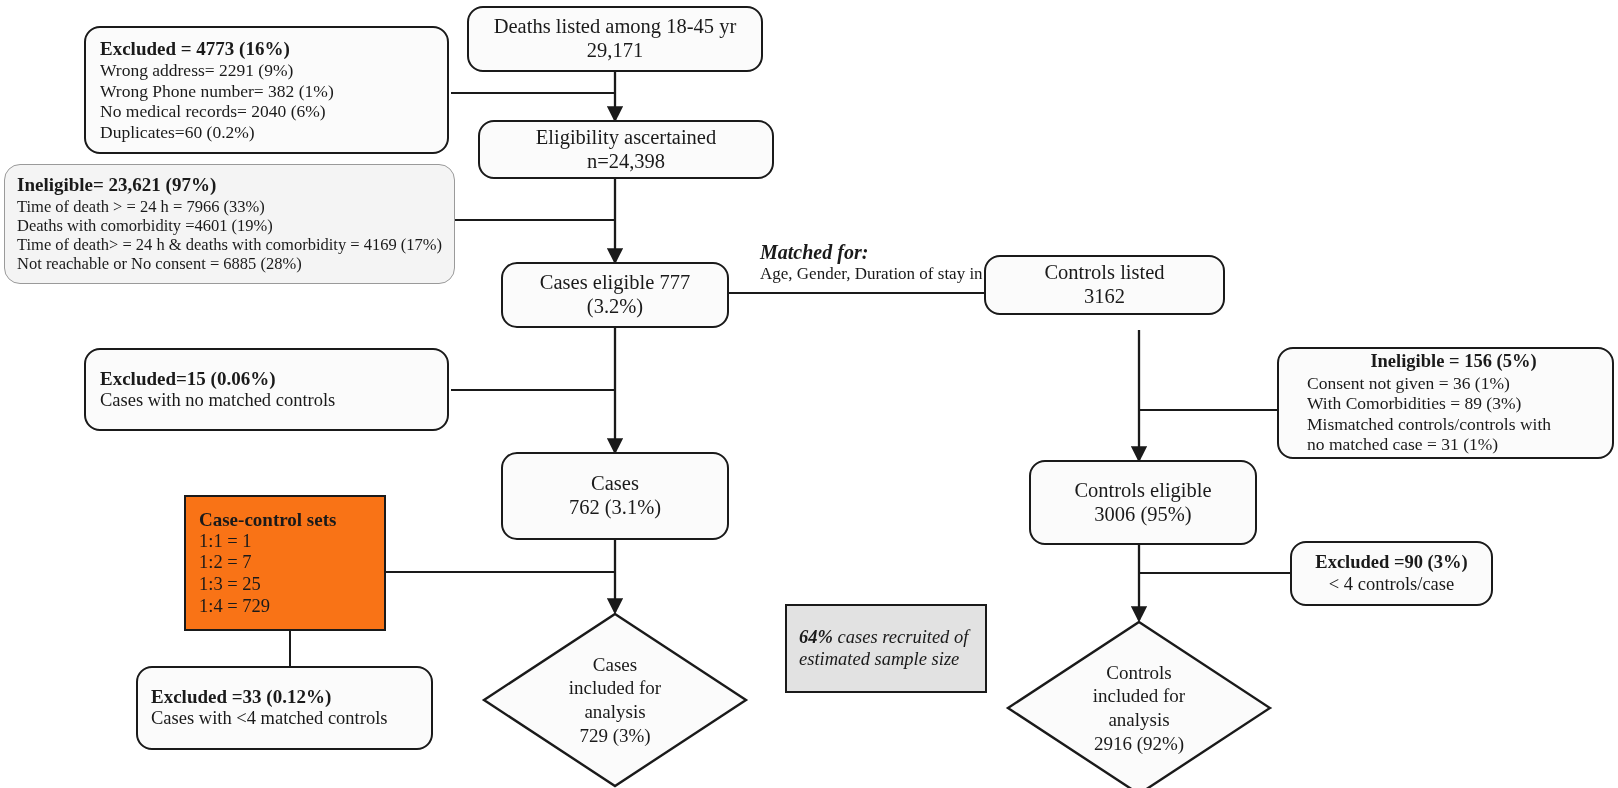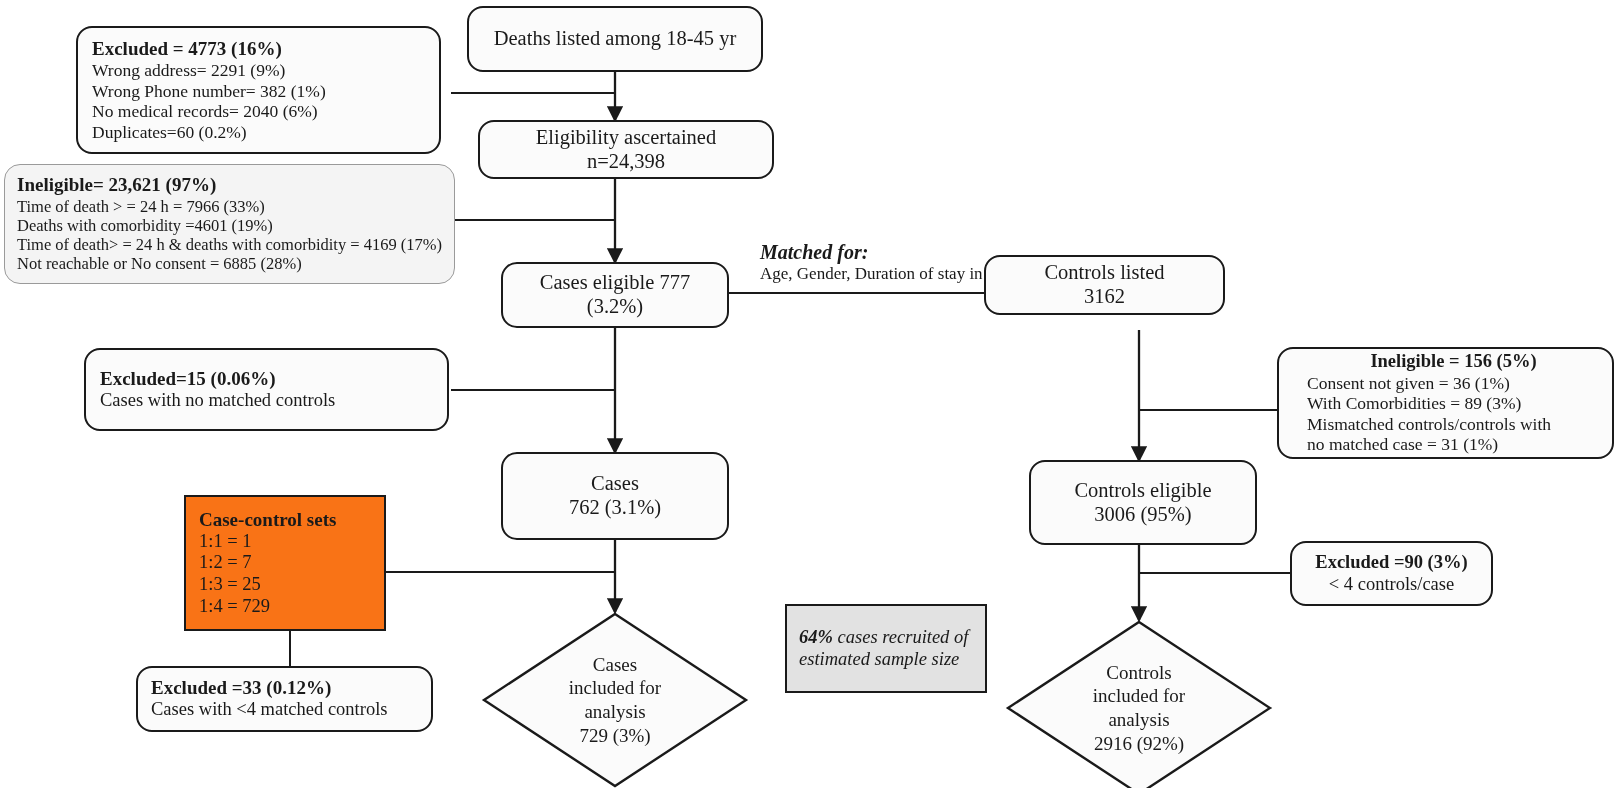--- a/index.html
+++ b/index.html
@@ -141,24 +141,25 @@
 
       <line x1="1139" y1="545" x2="1139" y2="620" marker-end="url(#arrow)"></line>
 
       <line x1="1139" y1="573" x2="1290" y2="573" stroke-width="2.0"></line>
     </g>
   </svg>
 
   <div class="node rounded center f20" style="left:467px; top:6px; width:296px; height:66px;">
     <div class="pad">
       <span class="ln sub">Deaths listed among 18-45 yr</span>
-    </div>
-  </div>
-
-  <div class="node rounded left" style="left:76px; top:26px; width:365px; height:128px;">
+      <span class="ln sub">29,171</span>
+    </div>
+  </div>
+
+  <div class="node rounded left" style="left:84px; top:26px; width:365px; height:128px;">
     <div class="pad" style="padding-left:14px;">
       <span class="ttl sub f19">Excluded = 4773 (16%)</span>
       <span class="ln sub f17">Wrong address= 2291 (9%)</span>
       <span class="ln sub f17">Wrong Phone number= 382 (1%)</span>
       <span class="ln sub f17">No medical records= 2040 (6%)</span>
       <span class="ln sub f17">Duplicates=60 (0.2%)</span>
     </div>
   </div>
 
   <div class="node rounded center f20" style="left:467px; top:120px; width:296px; height:59px;margin-left:11px;">
@@ -231,21 +232,21 @@
   <div class="node sharp left" style="left:184px; top:495px; width:202px; height:136px;">
     <div class="pad" style="padding-left:13px;">
       <span class="ttl sub f19">Case-control sets</span>
       <span class="ln sub f18">1:1 = 1</span>
       <span class="ln sub f18">1:2 = 7</span>
       <span class="ln sub f18">1:3 = 25</span>
       <span class="ln sub f18">1:4 =  729</span>
     </div>
   </div>
 
-  <div class="node rounded left" style="left:136px; top:666px; width:297px; height:66px;">
+  <div class="node rounded left" style="left:136px; top:666px; width:297px; height:84px;">
     <div class="pad" style="padding-left:13px;">
       <span class="ttl sub f19">Excluded =33 (0.12%)</span>
       <span class="ln sub f18">Cases with &lt;4 matched controls</span>
     </div>
   </div>
 
   <div class="node rounded center" style="left:1290px; top:541px; width:203px; height:65px;">
     <div class="pad" style="padding:0 8px;">
       <span class="ttl sub f18">Excluded =90 (3%)</span>
       <span class="ln sub f18">&lt; 4 controls/case</span>

